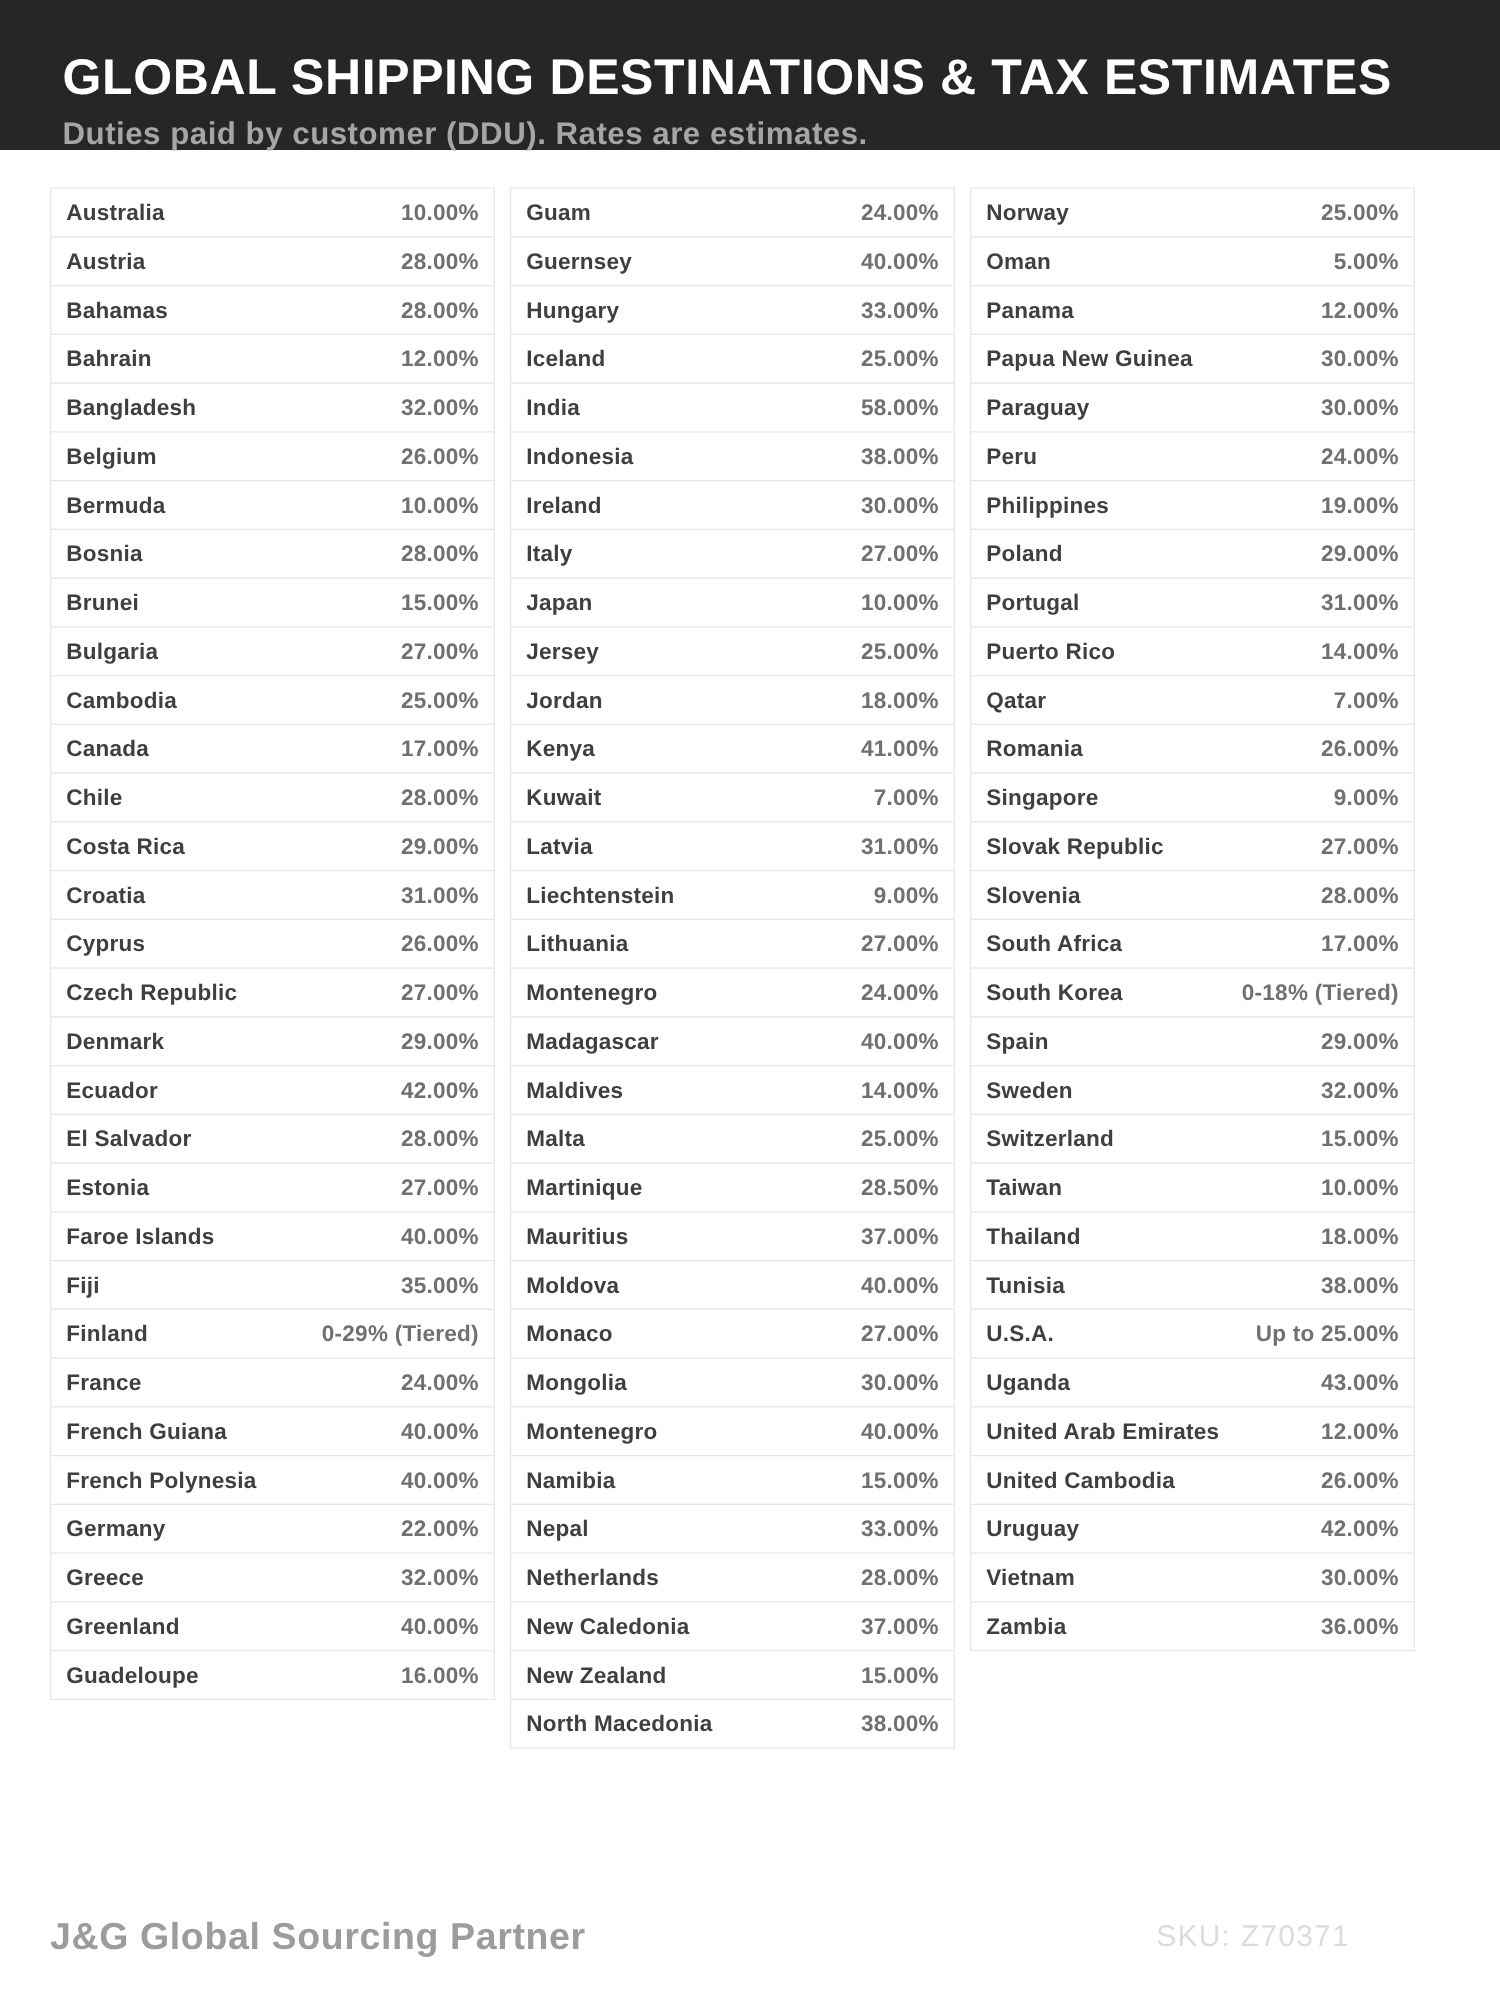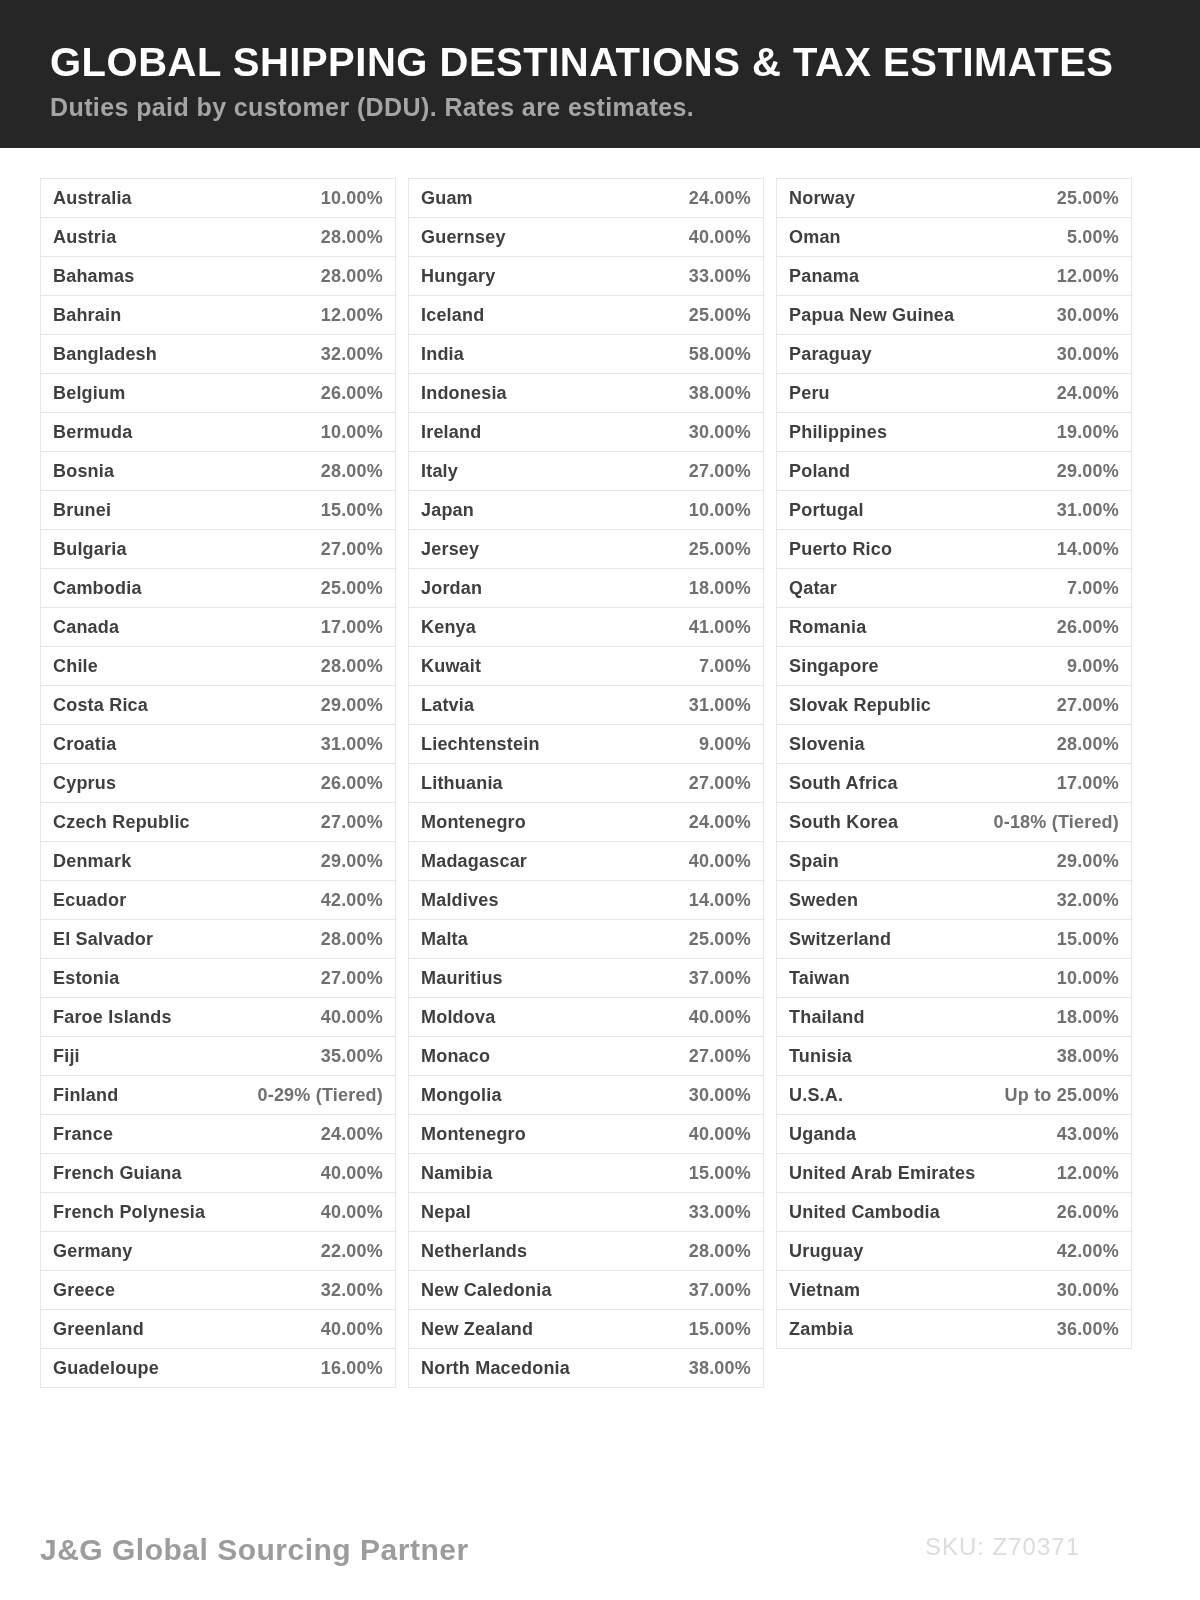--- a/index.html
+++ b/index.html
@@ -8,21 +8,21 @@
     height: 1600px;
     background: #ffffff;
     font-family: "Liberation Sans", sans-serif;
     position: relative;
     overflow: hidden;
   }
 
   
   .header {
     background: #262626;
-    height: 148px;
+    height: 120px;
     box-sizing: border-box;
     padding: 42px 50px 0 50px;
   }
   .title {
     margin: 0;
     color: #ffffff;
     font-size: 40px;
     font-weight: bold;
     letter-spacing: 0.5px;
     line-height: 1;
@@ -74,21 +74,21 @@
   }
 
   
   .footer {
     position: absolute;
     left: 40px;
     right: 120px;
     top: 1533px;
     display: flex;
     justify-content: space-between;
-    align-items: flex-start;
+    align-items: center;
   }
   .brand {
     color: #9c9c9c;
     font-size: 30px;
     font-weight: bold;
     letter-spacing: 0.5px;
   }
   .sku {
     color: #dcdcdc;
     font-size: 24px;
@@ -308,20 +308,24 @@
         </div>
         <div class="row">
           <span class="country">Maldives</span>
           <span class="rate">14.00%</span>
         </div>
         <div class="row">
           <span class="country">Malta</span>
           <span class="rate">25.00%</span>
         </div>
         <div class="row">
+          <span class="country">Martinique</span>
+          <span class="rate">28.50%</span>
+        </div>
+        <div class="row">
           <span class="country">Mauritius</span>
           <span class="rate">37.00%</span>
         </div>
         <div class="row">
           <span class="country">Moldova</span>
           <span class="rate">40.00%</span>
         </div>
         <div class="row">
           <span class="country">Monaco</span>
           <span class="rate">27.00%</span>

